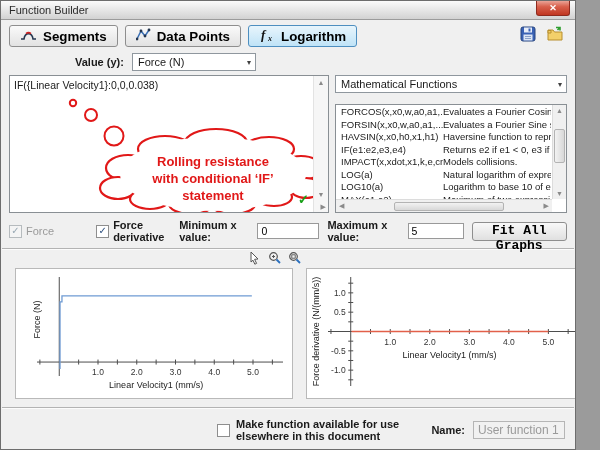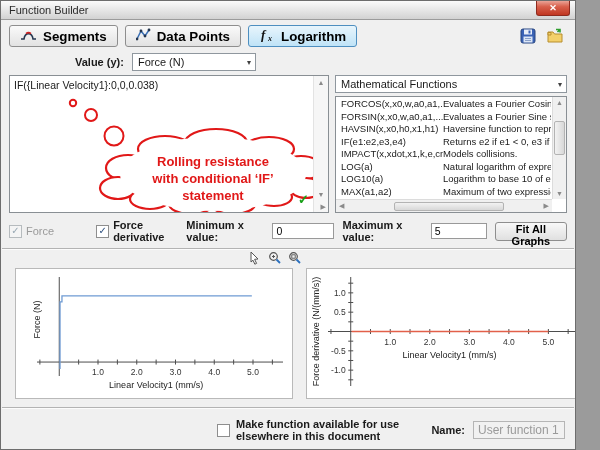--- a/index.html
+++ b/index.html
@@ -10,21 +10,21 @@
     font-family: "Liberation Sans", sans-serif; font-size: 11px; color: #1a1a1a;
   }
   
   .titlebar { height: 19px; background: linear-gradient(#fbfbfb, #d2d2d2); border-bottom: 1px solid #9b9b9b;
     display: flex; align-items: flex-start; padding: 0 5px 0 8px; }
   .titlebar .title { color: #2b2b2b; padding-top: 3px; }
   .close-btn { margin-left: auto; width: 34px; height: 15px; border: 1px solid #8e2a1e; border-top: none;
     border-radius: 0 0 3px 3px; background: linear-gradient(#eaa396, #d8604c 40%, #c03621);
     color: #fff; font-size: 9px; font-weight: bold; display: flex; align-items: center; justify-content: center; cursor: default; }
   
-  .tabbar { display: flex; align-items: flex-end; gap: 7px; padding: 5px 10px 4px 8px; }
+  .tabbar { display: flex; align-items: flex-start; gap: 7px; padding: 5px 10px 4px 8px; }
   .tabbtn { display: flex; align-items: center; gap: 6px; height: 22px; padding: 0 10px;
     border: 1px solid #8e8e8e; border-radius: 3px; background: linear-gradient(#fafafa, #e2e2e2); font-weight: bold; }
   .tabbtn.active { background: linear-gradient(#e8f5fc, #bfe3f7); border-color: #4e8fc0; }
   .iconbtn { width: 20px; height: 20px; background: transparent; border: none; display: flex; align-items: center; justify-content: center; }
   .spacer { flex: 1; }
   
   .value-row { display: flex; align-items: center; padding: 2px 8px 4px 74px; }
   .value-row .lbl { font-weight: bold; }
   .combo { height: 18px; background: #fff; border: 1px solid #8f979e; display: flex; align-items: center; padding: 0 4px 0 5px; }
   .combo .cval { overflow: hidden; white-space: nowrap; }
@@ -32,43 +32,43 @@
   .value-combo { width: 124px; margin-left: 8px; }
   
   .panels { display: flex; gap: 6px; padding: 0 8px; height: 138px; }
   .expr-panel { width: 320px; position: relative; background: #fff; border: 1px solid #898f94; overflow: hidden; }
   .expr-text { position: absolute; top: 3px; left: 4px; font-size: 10.5px; z-index: 2; }
   .cloud-svg { position: absolute; left: 0; top: 0; z-index: 3; }
   .valid-check { position: absolute; right: 19px; bottom: 5px; color: #18a018; font-size: 13px; font-weight: bold; z-index: 4; }
   .vscroll { position: absolute; top: 0; right: 0; bottom: 0; width: 15px; background: #f6f6f6; border-left: 1px solid #e3e3e3;
     display: flex; flex-direction: column; justify-content: space-between; align-items: center; font-size: 7px; color: #8a8a8a; padding: 3px 0 14px 0; z-index: 5; }
   .hscroll-arrow { position: absolute; bottom: 1px; right: 2px; font-size: 7px; color: #8a8a8a; z-index: 6; }
-  .func-panel { flex: 1; display: flex; flex-direction: column; gap: 3px; }
+  .func-panel { flex: 1; display: flex; flex-direction: column; gap: 11px; }
   .func-list { position: relative; flex: 1; background: #fff; border: 1px solid #898f94; overflow: hidden; font-size: 9.5px; }
   .frows { position: absolute; top: 1px; left: 1px; right: 15px; bottom: 0; overflow: hidden; }
   .frow { display: flex; height: 12.5px; line-height: 12.5px; }
   .frow .sig { width: 106px; padding-left: 4px; white-space: nowrap; overflow: hidden; flex: none; }
   .frow .desc { flex: 1; white-space: nowrap; overflow: hidden; }
   .list-vscroll { position: absolute; top: 0; right: 0; bottom: 13px; width: 14px; background: #f0f0f0; border-left: 1px solid #dcdcdc;
     display: flex; flex-direction: column; align-items: center; justify-content: space-between; font-size: 7px; color: #8a8a8a; padding: 2px 0; }
   .list-vthumb { position: absolute; right: 1px; top: 24px; width: 11px; height: 34px; background: linear-gradient(90deg,#f2f2f2,#d8d8d8); border: 1px solid #b3b3b3; border-radius: 2px; }
   .list-hscroll { position: absolute; left: 0; right: 14px; bottom: 0; height: 13px; background: #f0f0f0; border-top: 1px solid #dcdcdc;
     display: flex; align-items: center; font-size: 7px; color: #8a8a8a; padding: 0 3px; }
   .list-hthumb { margin-left: 50px; width: 110px; height: 9px; background: linear-gradient(#f2f2f2,#d8d8d8); border: 1px solid #b3b3b3; border-radius: 2px; }
   .list-hscroll .re { margin-left: auto; }
   
   .sg-row { display: flex; align-items: center; padding: 6px 8px 5px 8px; }
   .sg-row .b { font-weight: bold; }
   .cb { width: 13px; height: 13px; border: 1px solid #8e8e8e; background: #fff; display: inline-flex; align-items: center; justify-content: center;
     font-size: 10px; line-height: 10px; color: #2b4e7e; flex: none; }
   .cb.disabled { border-color: #b6bbbe; background: #f4f4f4; color: #98a8b3; }
   .gray { color: #9a9a9a; }
   .numfield { height: 16px; border: 1px solid #999; background: #fff; font-family: "Liberation Sans", sans-serif; font-size: 10.5px; padding: 0 3px; }
-  .fit-btn { height: 19px; padding: 0 4px; border: 1px solid #8e8e8e; border-radius: 3px; font-weight: bold; font-size: 11px;
-    background: linear-gradient(#f8f8f8, #e0e0e0); font-family: Liberation Sans, sans-serif; }
+  .fit-btn { height: 19px; padding: 0 4px; border: 1px solid #8e8e8e; border-radius: 3px; font-weight: bold; font-size: 13px;
+    background: linear-gradient(#f8f8f8, #e0e0e0); font-family: Liberation Mono, monospace; }
   .divider { height: 2px; border-top: 1px solid #b3b3b3; border-bottom: 1px solid #fcfcfc; margin: 0 1px; }
   
   .gtools { display: flex; gap: 5px; margin: 1px 0 0 246px; height: 15px; }
   .gtool { width: 15px; height: 14px; background: transparent; border: none; padding: 0; }
   
   .graphs { display: flex; gap: 13px; margin: 2px 12px 0 14px; height: 131px; }
   .graph-box { background: #fff; border: 1px solid #b9b9b9; }
   .graph-box.left { width: 278px; flex: none; }
   .graph-box.right { flex: 1; }
   svg.chart text { font-size: 8.5px; fill: #333; font-family: "Liberation Sans", sans-serif; }

